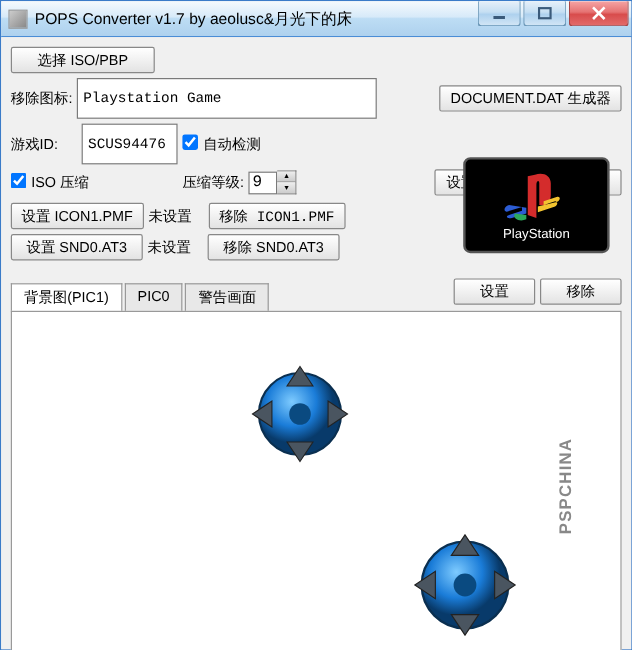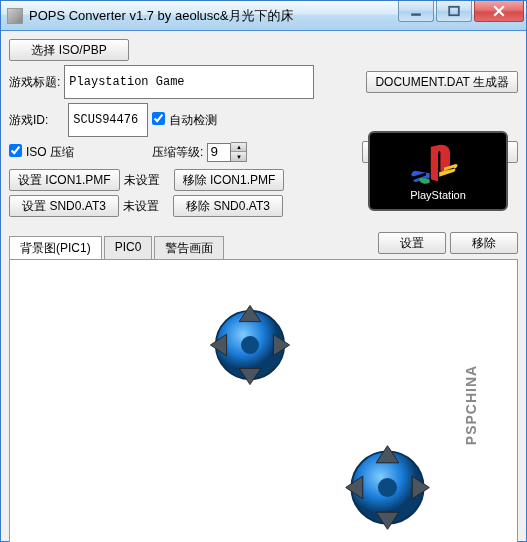--- a/index.html
+++ b/index.html
@@ -18,21 +18,21 @@
   .btn.wide { min-width:110px;}
   .label { white-space:nowrap; }
   .input { height:20px; border:1px solid #7a7a7a; background:#fff; padding:16px 4px; font-family:"Courier New",monospace; font-size:12px; }
   .chk { display:inline-flex; align-items:flex-start; gap:4px;}
   .chk input { width:13px; height:13px;}
   .spin { display:inline-flex; align-items:center;}
   .spin input { width:24px; height:19px; border:1px solid #7a7a7a; text-align:left; padding:0 2px; font-family:"Courier New",monospace;}
   .spin-btns { display:flex; flex-direction:column; border:1px solid #888; border-left:none;}
   .spin-btns div { width:15px; height:9px; background:linear-gradient(#eee,#ccc); display:flex; align-items:center; justify-content:center; font-size:6px; line-height:1;}
   .spin-btns div:first-child { border-bottom:1px solid #999;}
-  .ps-logo { width:140px; height:80px; background:#000; border:2px solid #555; border-radius:6px; margin-left:auto; display:flex; flex-direction:column; align-items:center; justify-content:center; position:absolute; right:10px; top:92px;}
+  .ps-logo { width:122px; height:80px; background:#000; border:2px solid #555; border-radius:6px; margin-left:auto; display:flex; flex-direction:column; align-items:center; justify-content:center; position:absolute; right:10px; top:92px;}
   .ps-logo svg { width:60px; height:45px;}
   .ps-logo-text { color:#fff; font-size:11px; font-family:Arial; margin-top:2px;}
   .tabs { display:flex; margin-top:8px; position:relative; top:1px;justify-content:flex-end;}
   .tab { padding:3px 10px; border:1px solid #999; border-bottom:none; background:#e8e8e8; margin-right:2px; font-size:12px; cursor:pointer;}
   .tab.active { background:#fff; }
   .tab-content { border:1px solid #999; background:#fff; height:292px; position:relative; }
   .status-lbl { font-family:"Courier New",monospace; }
   .dpad { position:absolute; }
   .watermark { position:absolute; right:6px; top:50%; transform:translateY(-50%) rotate(-90deg); transform-origin:center; font-family:Arial; font-weight:bold; font-size:14px; color:#888; letter-spacing:1px;}
   .top-section { position:relative; }
@@ -67,21 +67,21 @@
   </div>
 
   <div class="client">
     <div class="top-section">
 
       <div class="row">
         <button class="btn" style="min-width:120px;">选择 ISO/PBP</button>
       </div>
 
       <div class="row">
-        <span class="label">游戏标题:</span>
+        <span class="label">移除图标:</span>
         <input class="input" style="width: 250px;" value="Playstation Game">
         <button class="btn wide" style="margin-left:auto;min-width:140px;">DOCUMENT.DAT 生成器</button>
       </div>
 
       <div class="row">
         <span class="label">游戏ID:</span>
         <span style="width:12px;"></span>
         <input class="input" style="width: 80px;" value="SCUS94476">
         <label class="chk">
           <input type="checkbox" checked="" style="">
@@ -105,21 +105,21 @@
         </div>
         <div style="margin-left:auto; display:flex; gap:20px;">
           <button class="btn" style="min-width:68px;">设置图标</button>
           <button class="btn" style="min-width:68px;">移除图标</button>
         </div>
       </div>
 
       <div class="row" style="margin-top:6px;">
         <button class="btn" style="min-width:110px;">设置 ICON1.PMF</button>
         <span class="label status-lbl" style="width:46px;">未设置</span>
-        <button class="btn" style="min-width:110px;">移除 ICON1.PMF</button>
+        <button class="btn" style="min-width:110px;font-family:Liberation Mono, monospace;">移除 ICON1.PMF</button>
       </div>
 
       <div class="row">
         <button class="btn" style="min-width:110px;">设置 SND0.AT3</button>
         <span class="label status-lbl" style="width:46px;">未设置</span>
         <button class="btn" style="min-width:110px;text-align:center;">移除 SND0.AT3</button>
       </div>
 
       <div class="ps-logo">
         <svg viewBox="0 0 100 75">

